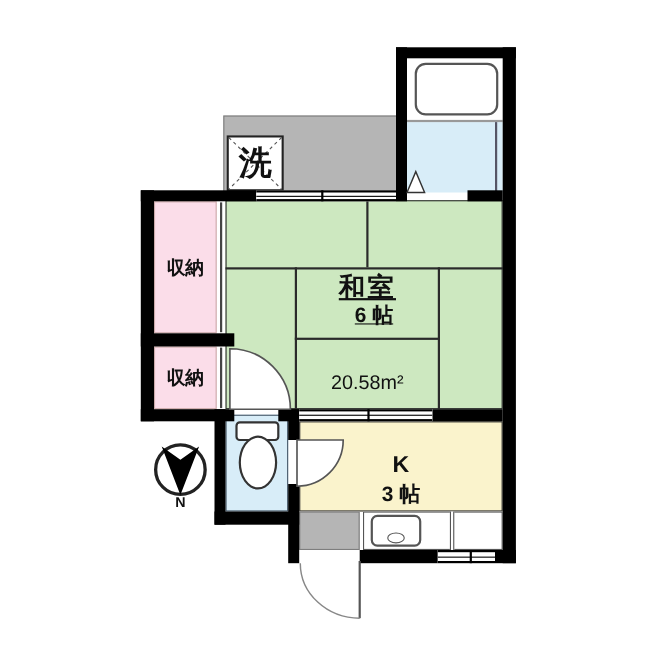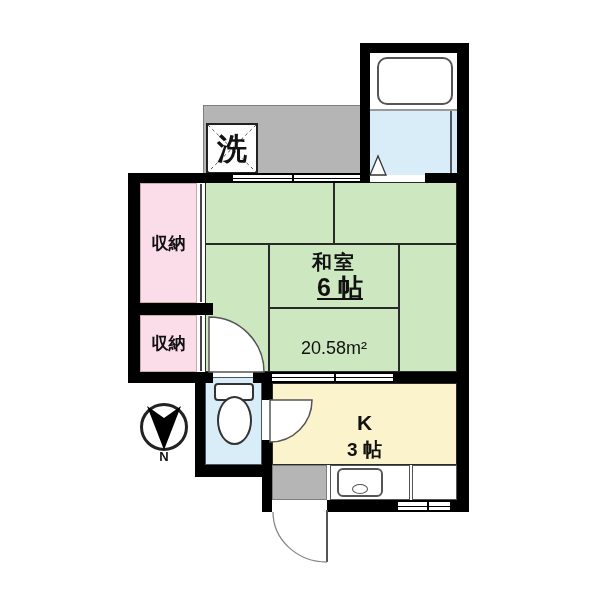--- a/index.html
+++ b/index.html
@@ -94,21 +94,21 @@
     <path d="M327 510 L327 562" stroke="#555" stroke-width="2" fill="none"></path>
     <path d="M273 512 A54 50 0 0 0 327 562" stroke="#888" stroke-width="1.3" fill="none"></path>
     <polygon points="147,406 164,450 181,406 164,418" fill="#000"></polygon>
   </svg>
 
   <div class="txt" style="left:206px;top:123px;width:52px;height:51px;font-size:30px;font-weight:700;">洗</div>
 
   <div class="txt" style="left:140px;top:183px;width:57px;height:120px;font-size:17px;font-weight:600;">収納</div>
   <div class="txt" style="left:140px;top:315px;width:57px;height:57px;font-size:17px;font-weight:600;">収納</div>
 
-  <div class="txt" style="left:270px;top:250px;width:128px;height:24px;font-size:20px;font-weight:600;letter-spacing:2px;">和室</div>
-  <div class="txt" style="left:270px;top:276px;width:140px;height:22px;font-size:25px;font-weight:600;text-decoration:underline;">6 帖</div>
+  <div class="txt" style="left:270px;top:250px;width:128px;height:24px;font-size:24px;font-weight:600;letter-spacing:2px;text-decoration:underline;">和室</div>
+  <div class="txt" style="left:270px;top:276px;width:140px;height:22px;font-size:19px;font-weight:600;text-decoration:underline;">6 帖</div>
   <div class="txt" style="left:270px;top:315px;width:128px;height:22px;font-size:18px;margin-top:22px;">20.58m²</div>
 
   <div class="txt" style="left:272px;top:410px;width:185px;height:24px;font-size:21px;font-weight:600;">K</div>
   <div class="txt" style="left:272px;top:438px;width:185px;height:22px;font-size:19px;font-weight:600;text-align:right;">3 帖</div>
 
   <div class="txt" style="left:148px;top:449px;width:32px;height:14px;font-size:13px;font-weight:700;">N</div>
 </div>
 
 </body></html>

